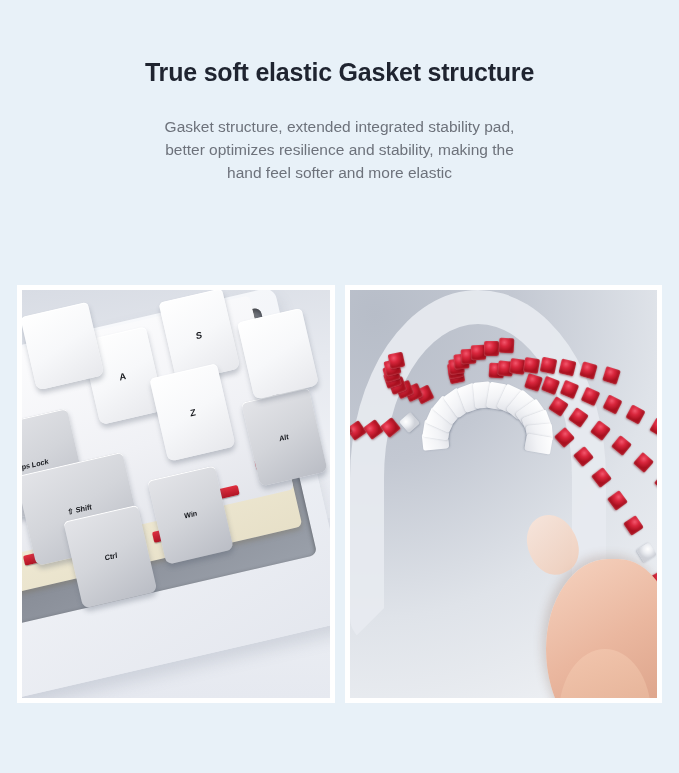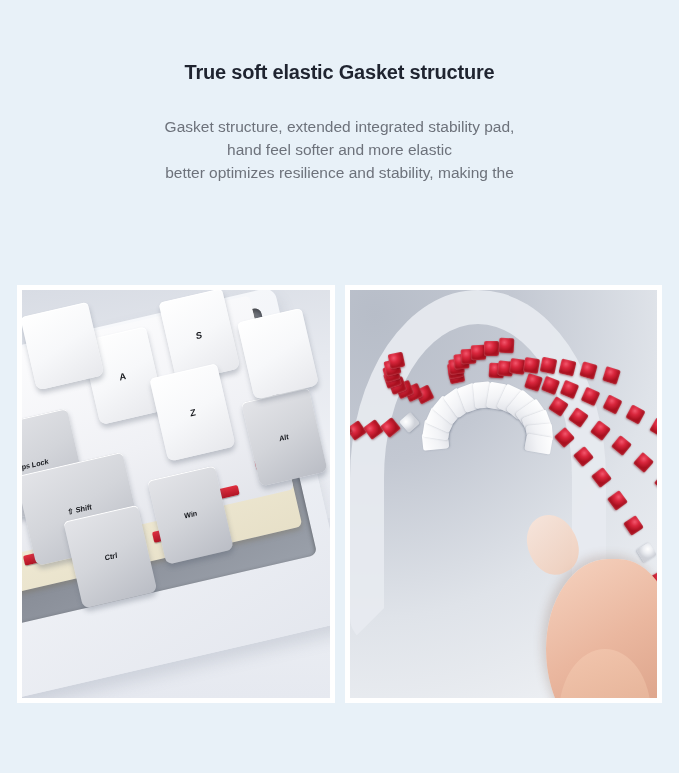--- a/index.html
+++ b/index.html
@@ -27,21 +27,21 @@
   .text-block {
     position: absolute;
     left: 0;
     top: 52px;
     width: 679px;
     text-align: center;
   }
   .headline {
     margin: 0 auto;
     width: 520px;
-    font-size: 20px;
+    font-size: 25px;
     line-height: 41px;
     font-weight: bold;
     color: #1f2430;
     letter-spacing: -0.2px;
   }
   .subhead {
     margin: 22px auto 0 auto;
     width: 470px;
     font-size: 15.5px;
     line-height: 23px;
@@ -243,22 +243,22 @@
 </style>
 </head>
 <body>
 
 <div class="page">
 
   <div class="text-block">
     <h1 class="headline">True soft elastic Gasket structure</h1>
     <p class="subhead">
       <span class="subhead-line">Gasket structure, extended integrated stability pad,</span>
+      <span class="subhead-line">better optimizes resilience and stability, making the</span>
       <span class="subhead-line">hand feel softer and more elastic</span>
-      <span class="subhead-line">better optimizes resilience and stability, making the</span>
     </p>
   </div>
 
   <div class="panels">
 
     <div class="panel">
       <div class="photo">
         <div class="kbd-scene">
           <div class="desk"></div>
           <div class="case">

